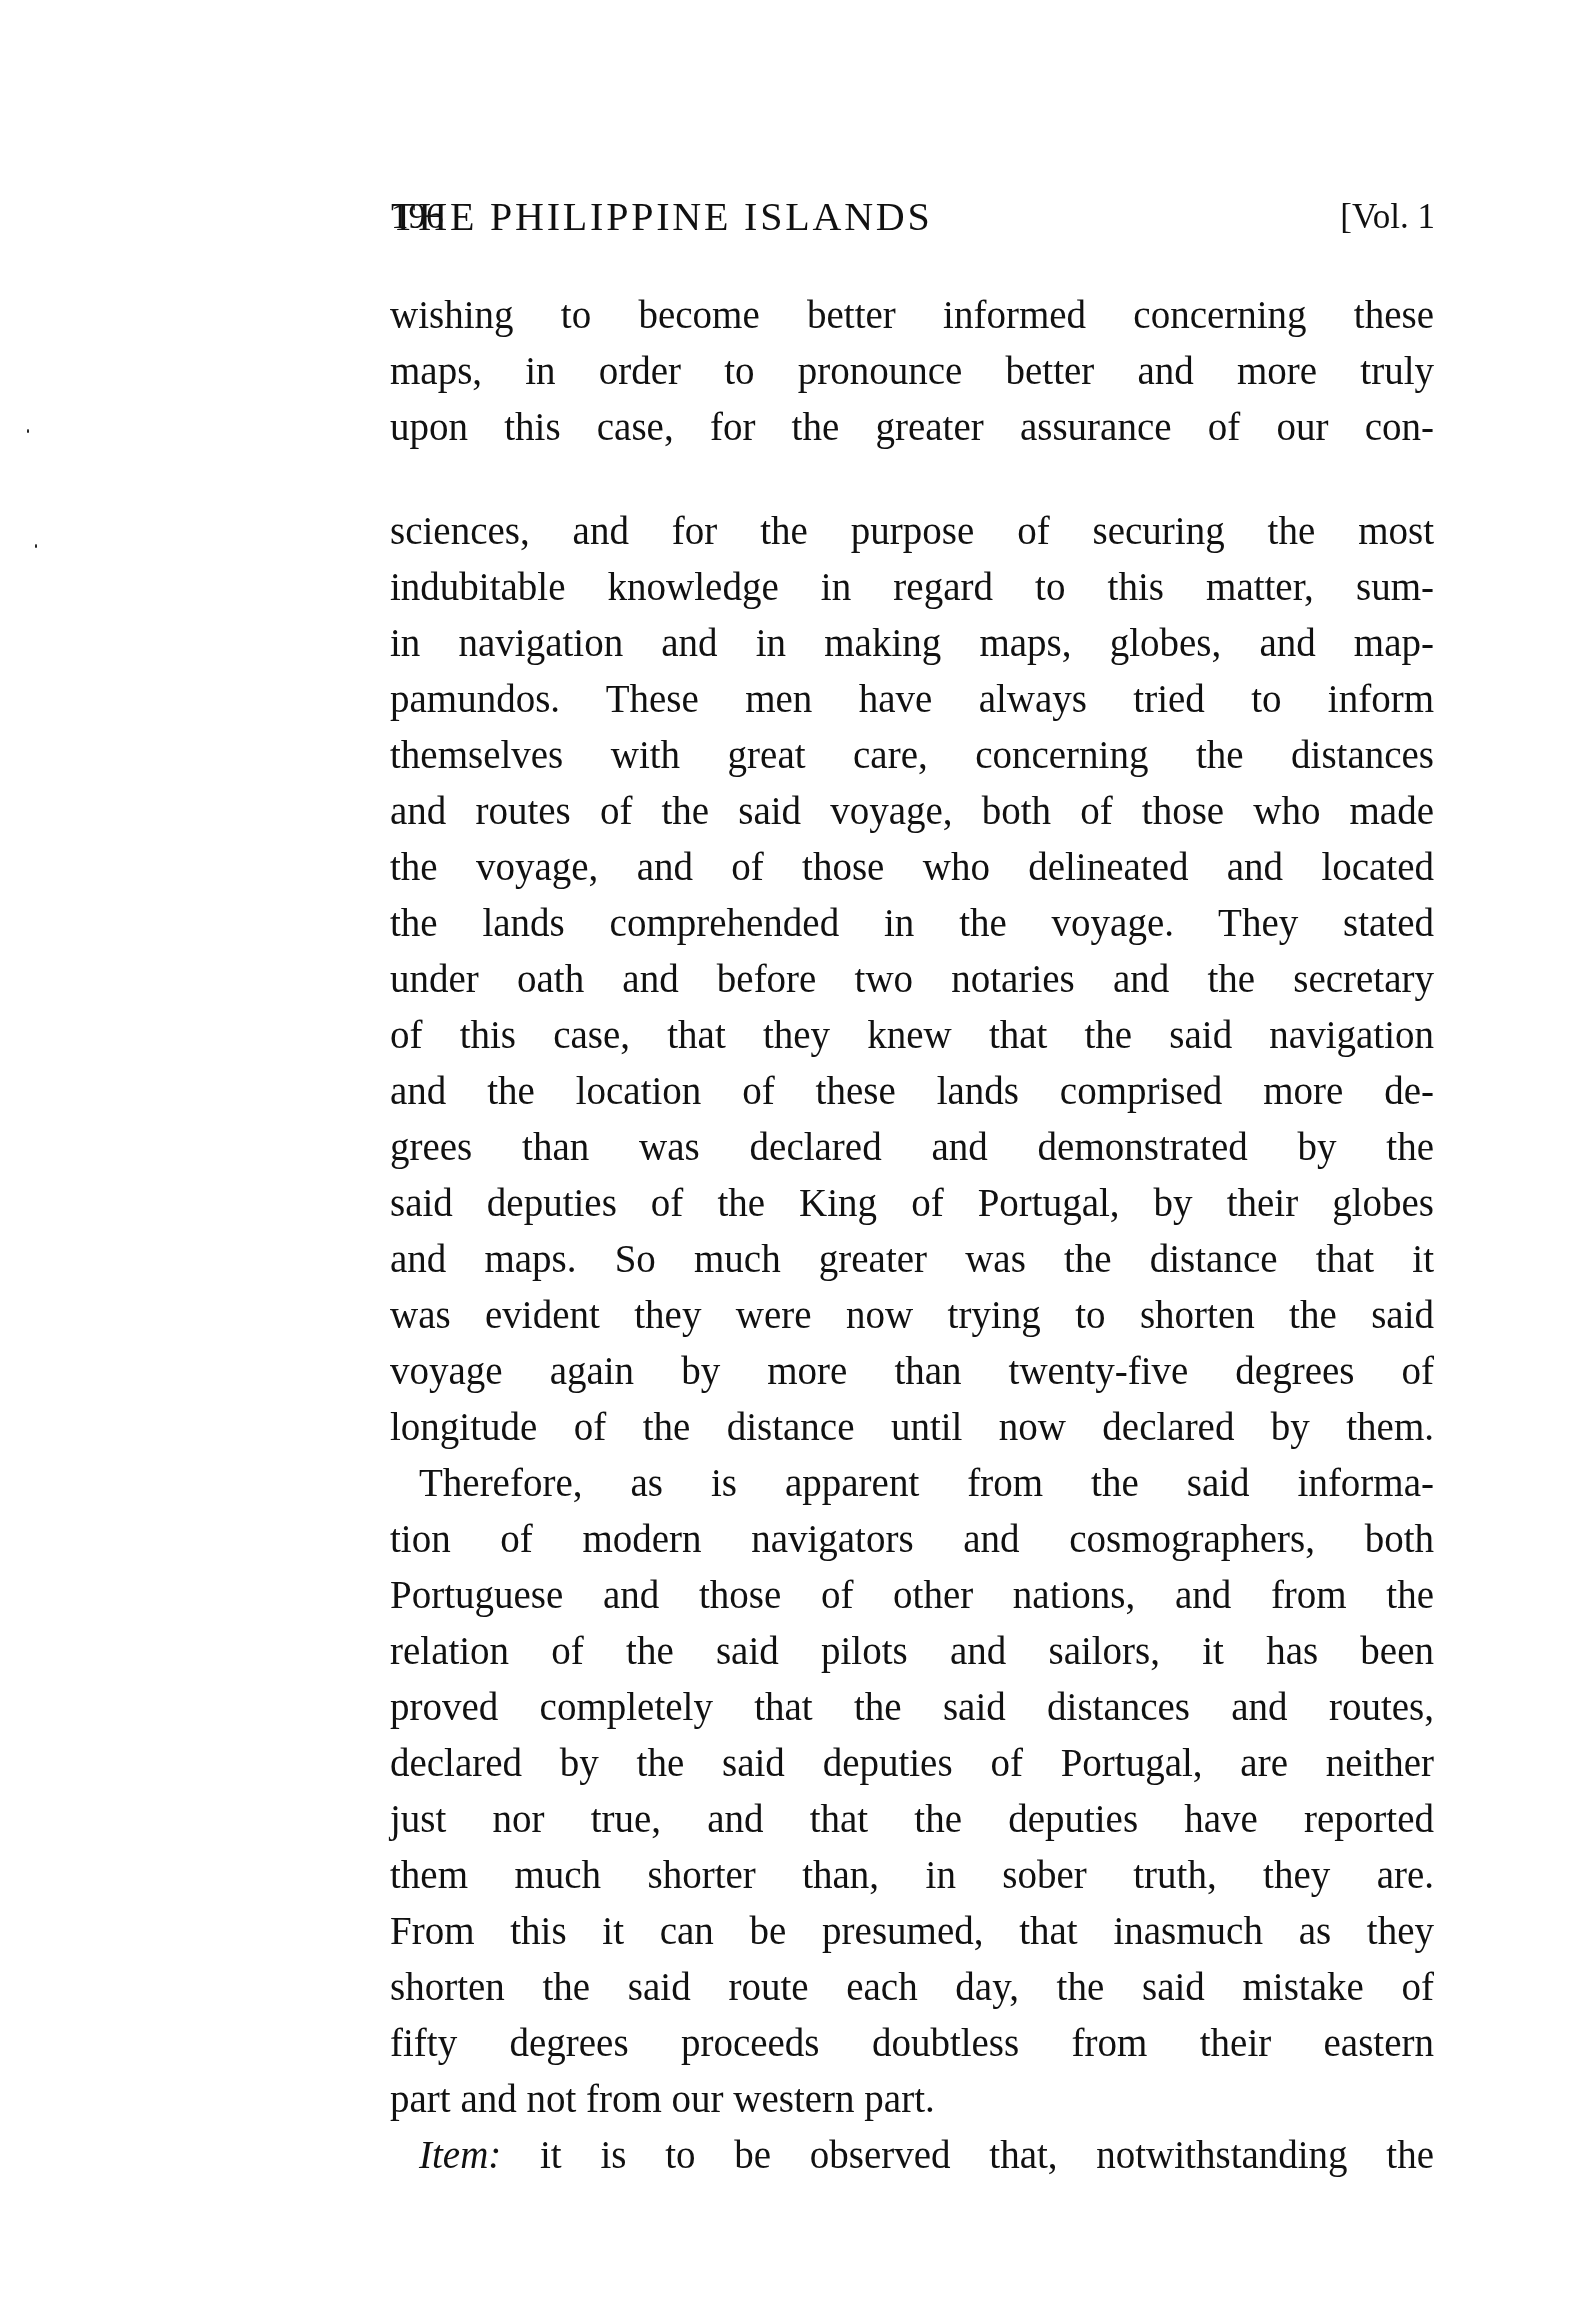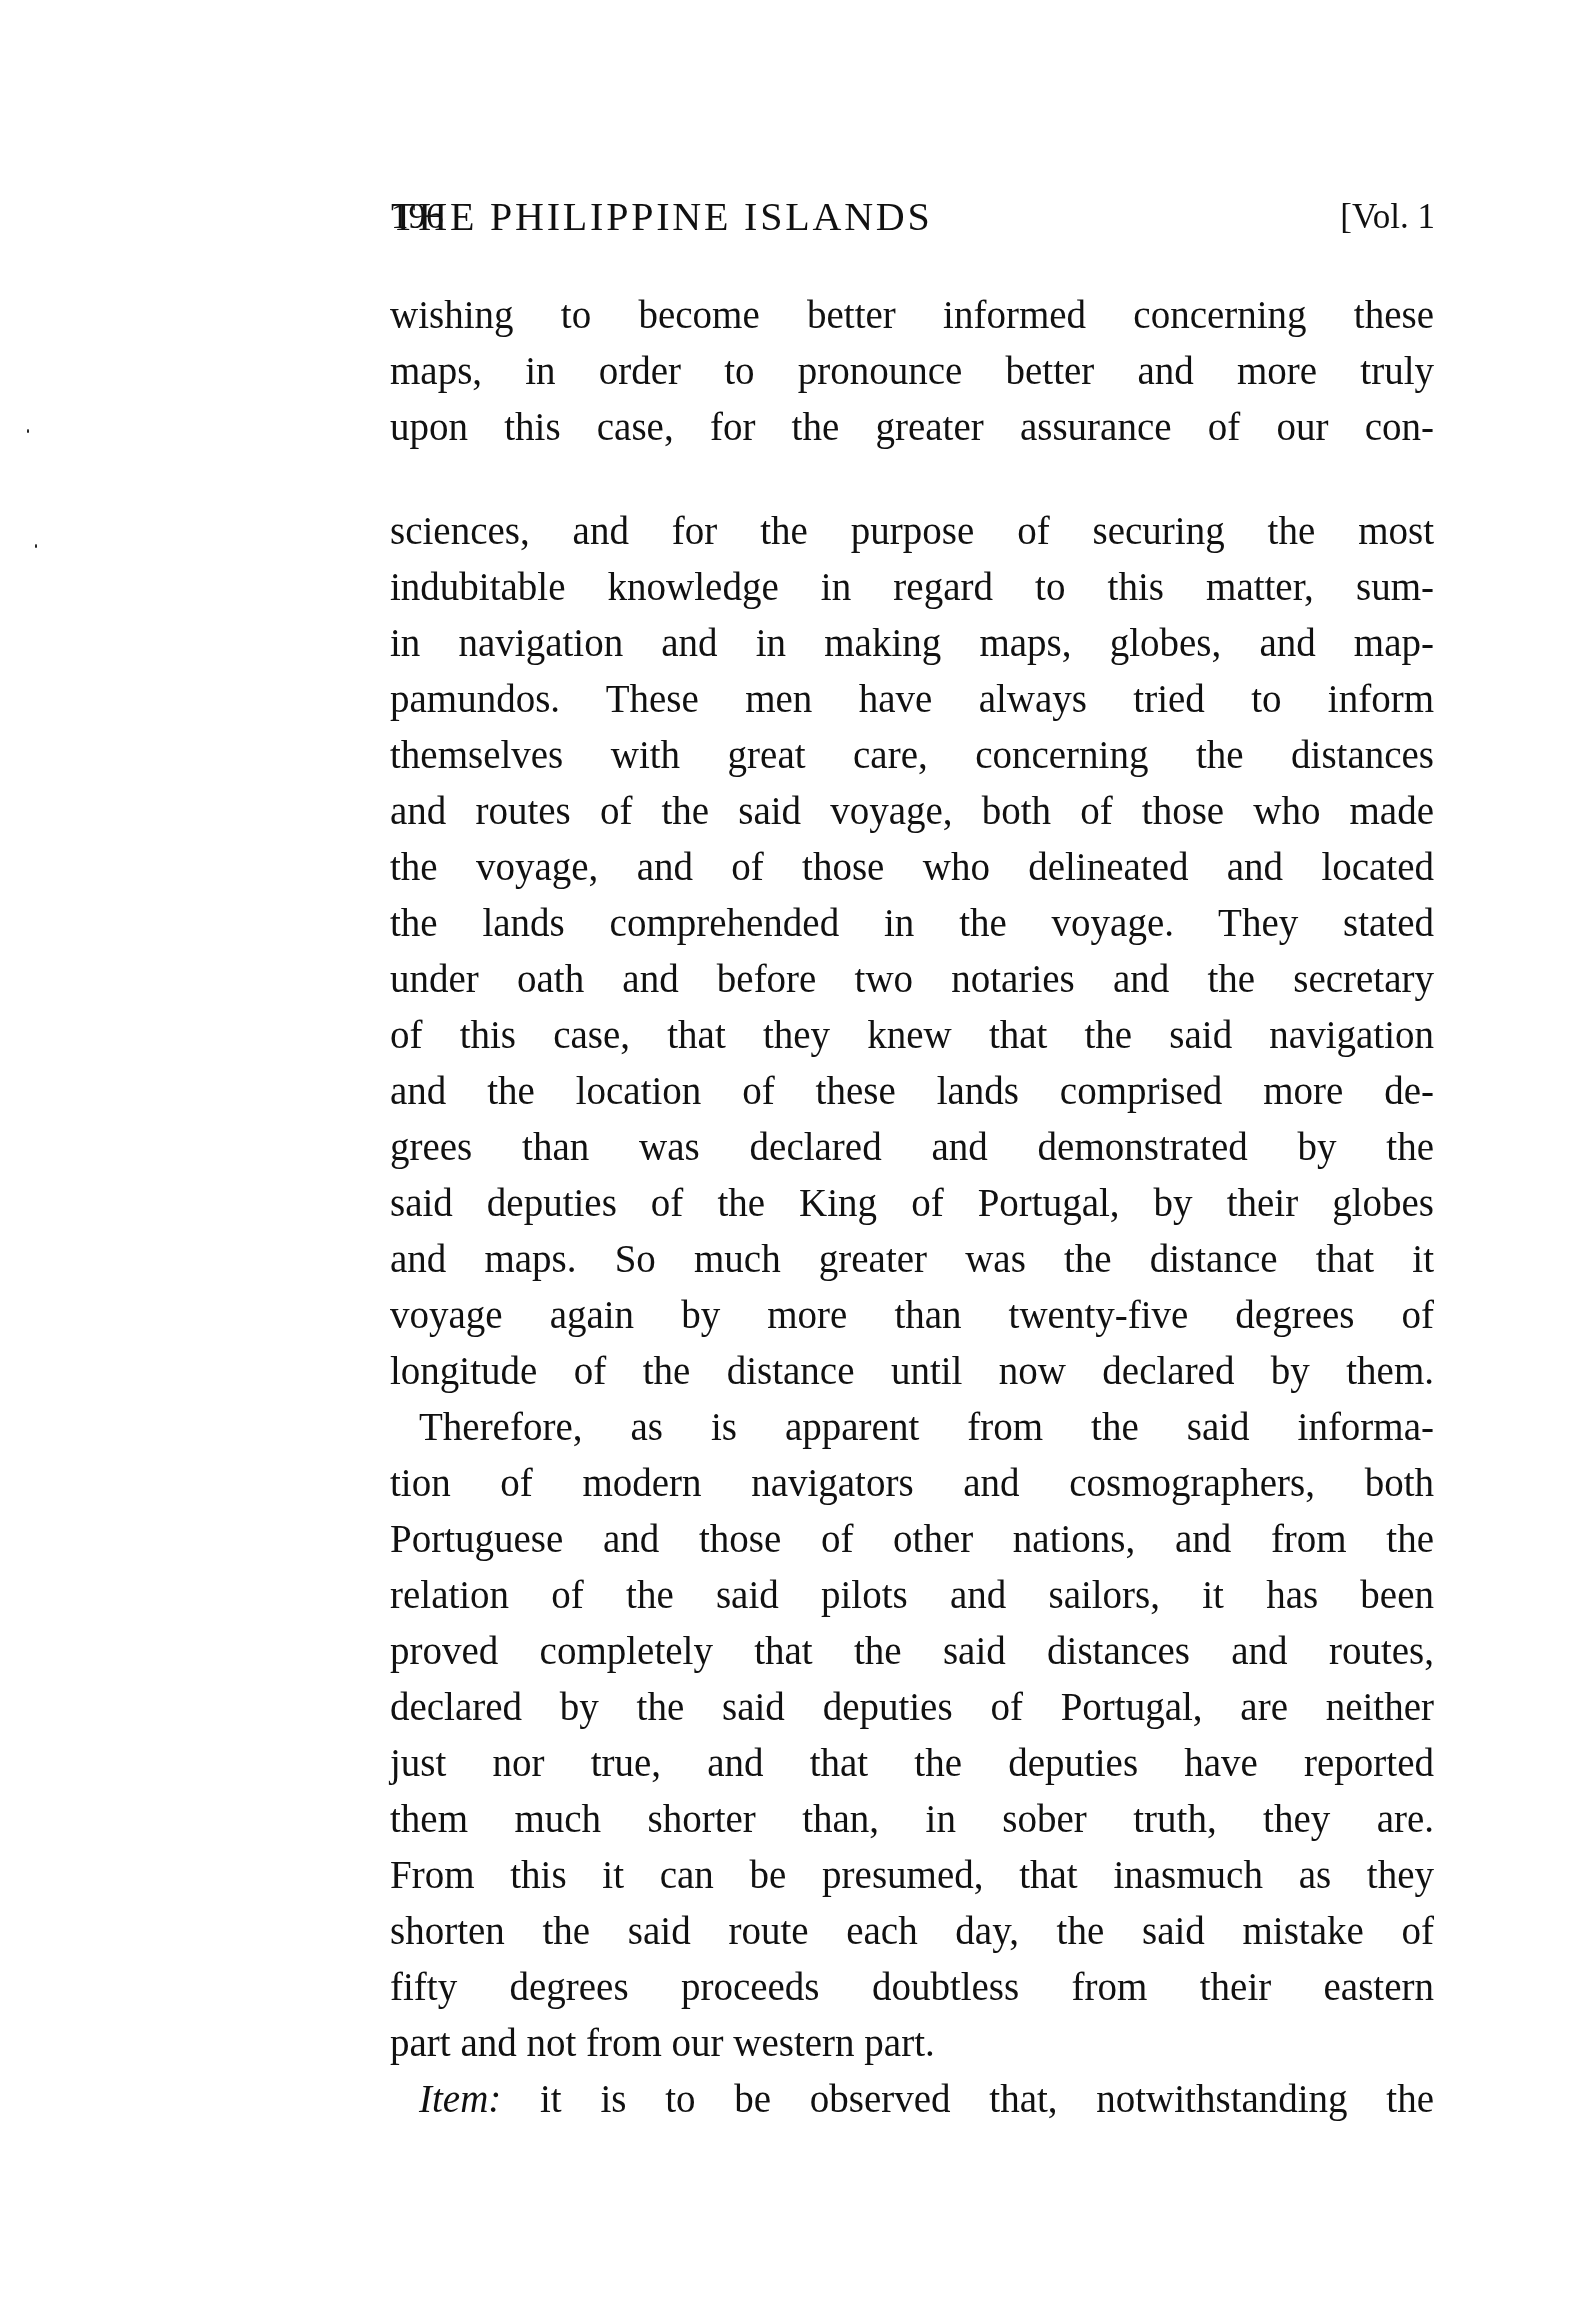--- a/index.html
+++ b/index.html
@@ -107,20 +107,21 @@
       <span class="line" style="word-spacing: 0px;">themselves with great care, concerning the distances</span>
       <span class="line" style="word-spacing: 0px;">and routes of the said voyage, both of those who made</span>
       <span class="line" style="word-spacing: 0px;">the voyage, and of those who delineated and located</span>
       <span class="line" style="word-spacing: 0px;">the lands comprehended in the voyage.  They stated</span>
       <span class="line" style="word-spacing: 0px;">under oath and before two notaries and the secretary</span>
       <span class="line" style="word-spacing: 0px;">of this case, that they knew that the said navigation</span>
       <span class="line" style="word-spacing: 0px;">and the location of these lands comprised more de-</span>
       <span class="line" style="word-spacing: 0px;">grees than was declared and demonstrated by the</span>
       <span class="line" style="word-spacing: 0px;">said deputies of the King of Portugal, by their globes</span>
       <span class="line" style="word-spacing: 0px;">and maps.  So much greater was the distance that it</span>
+      <span class="line" style="word-spacing: 0px;">was evident they were now trying to shorten the said</span>
       <span class="line" style="word-spacing: 0px;">voyage again by more than twenty-five degrees of</span>
       <span class="line" style="word-spacing: 0px;">longitude of the distance until now declared by them.</span>
     </div>
     <div class="paragraph">
       <span class="line indent" style="word-spacing: 0px;">Therefore, as is apparent from the said informa-</span>
       <span class="line" style="word-spacing: 0px;">tion of modern navigators and cosmographers, both</span>
       <span class="line" style="word-spacing: 0px;">Portuguese and those of other nations, and from the</span>
       <span class="line" style="word-spacing: 0px;">relation of the said pilots and sailors, it has been</span>
       <span class="line" style="word-spacing: 0px;">proved completely that the said distances and routes,</span>
       <span class="line" style="word-spacing: 0px;">declared by the said deputies of Portugal, are neither</span>

